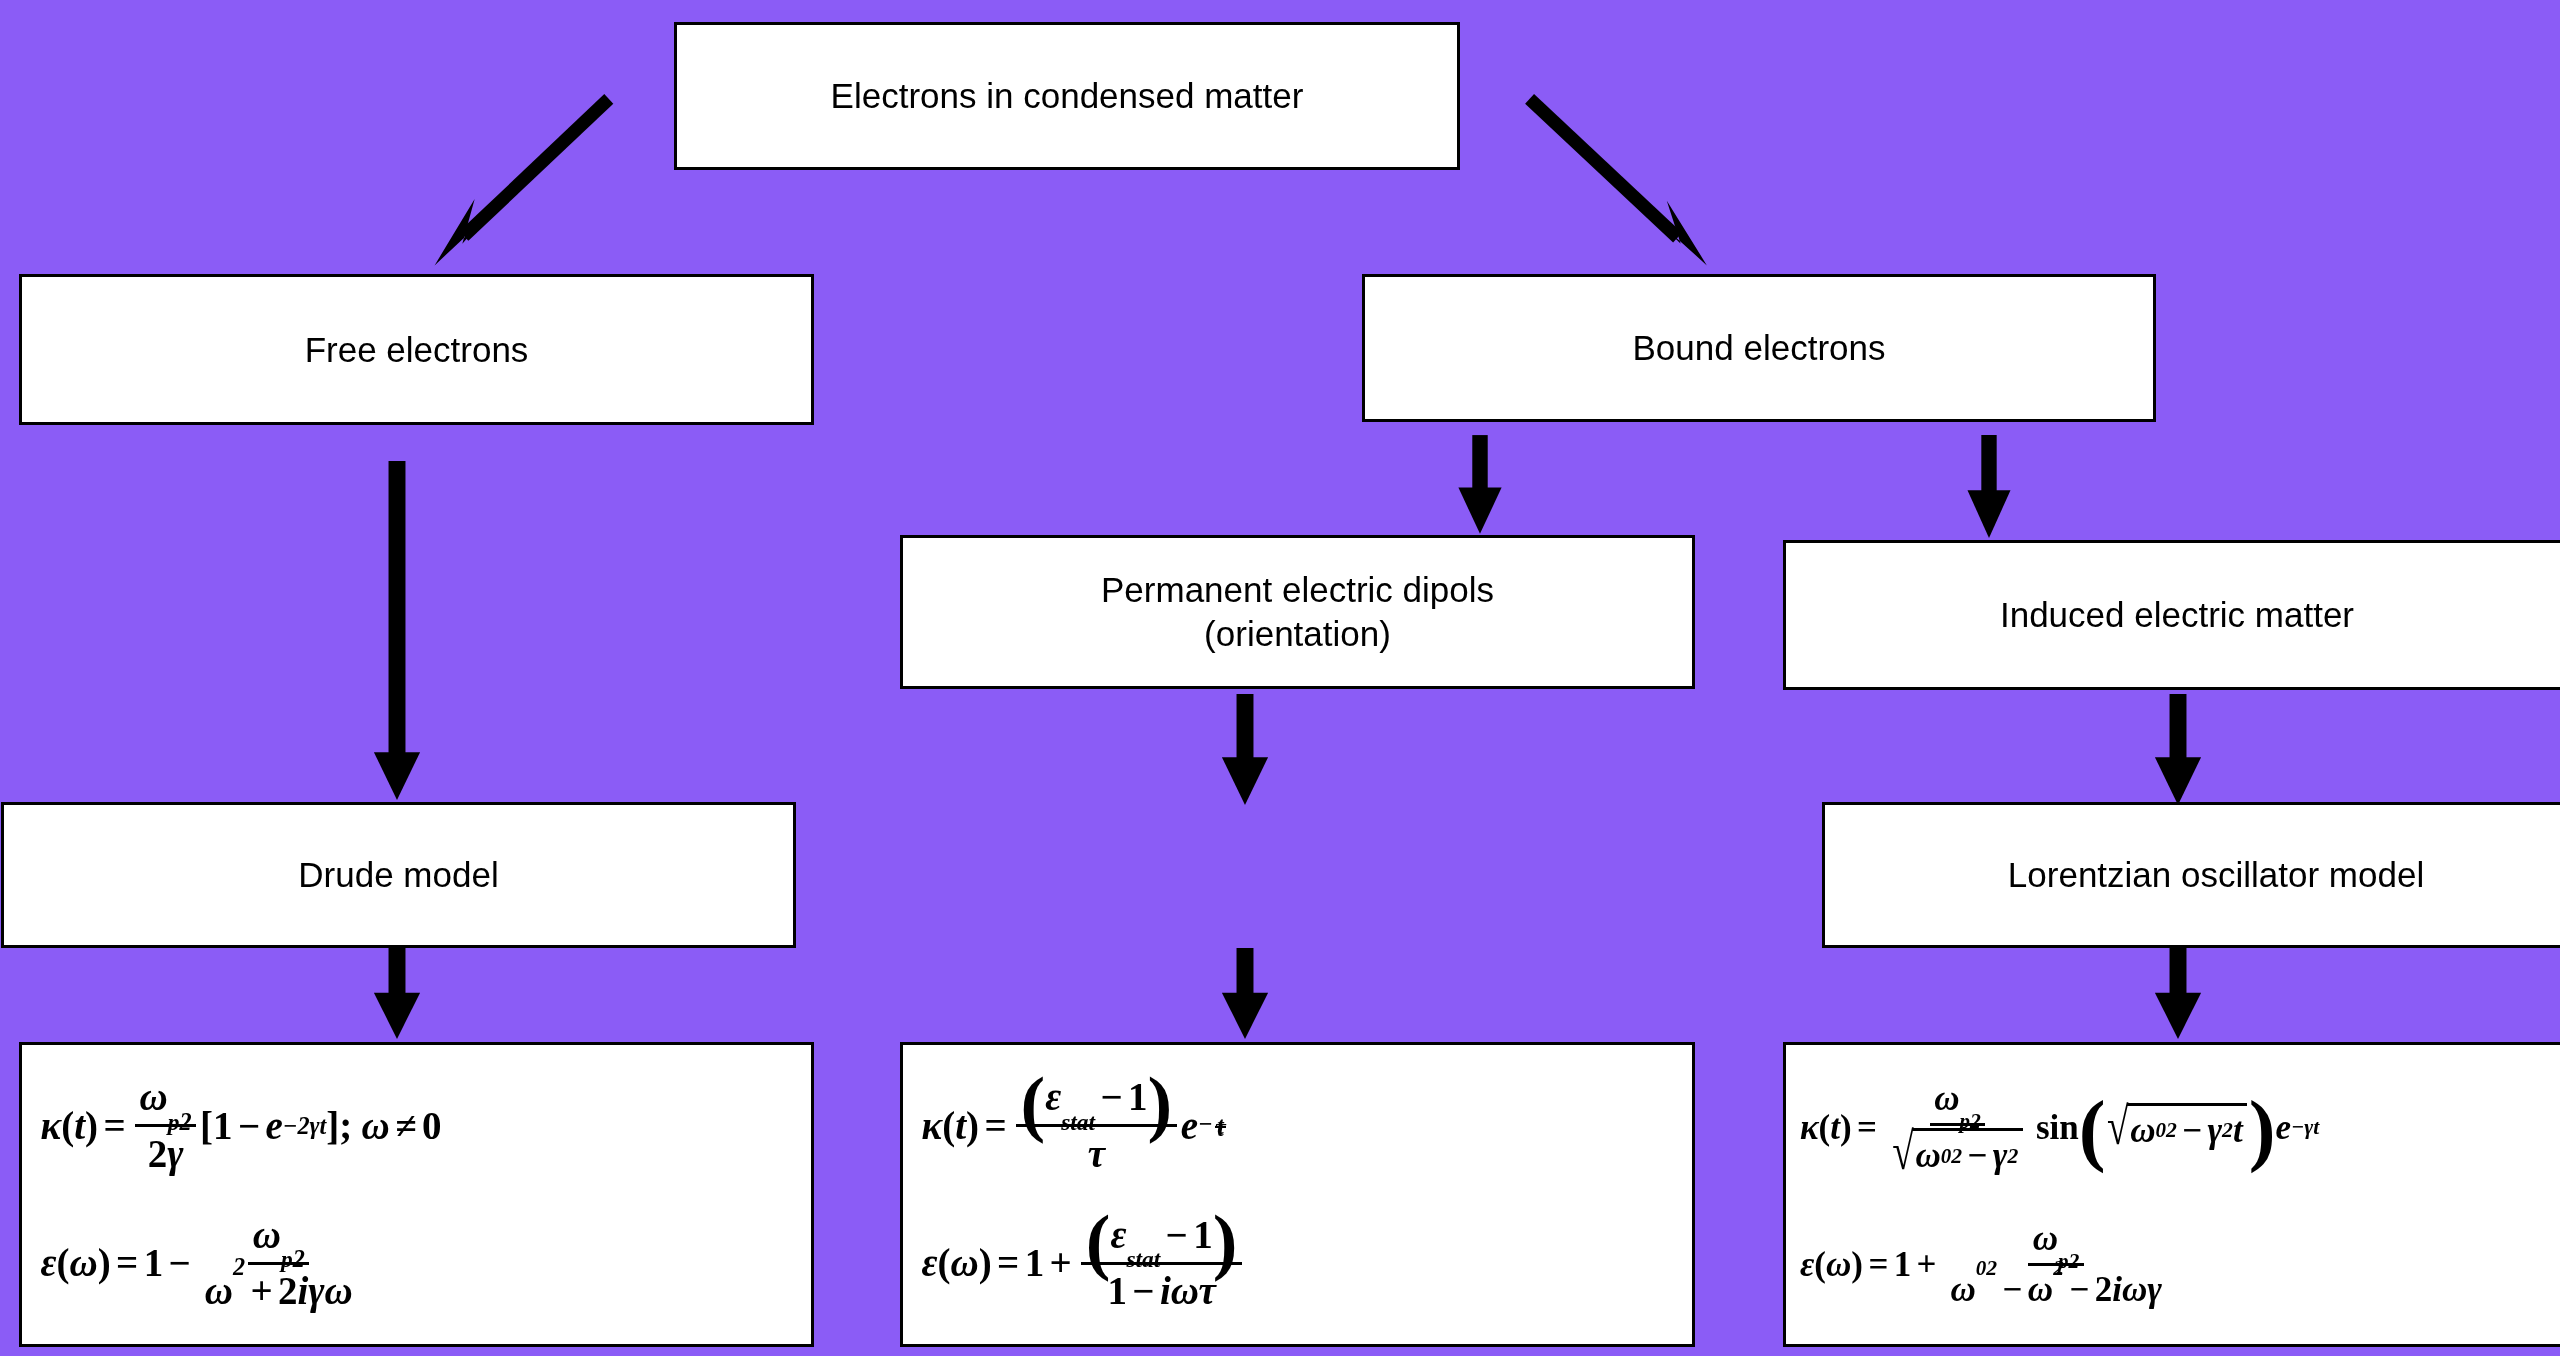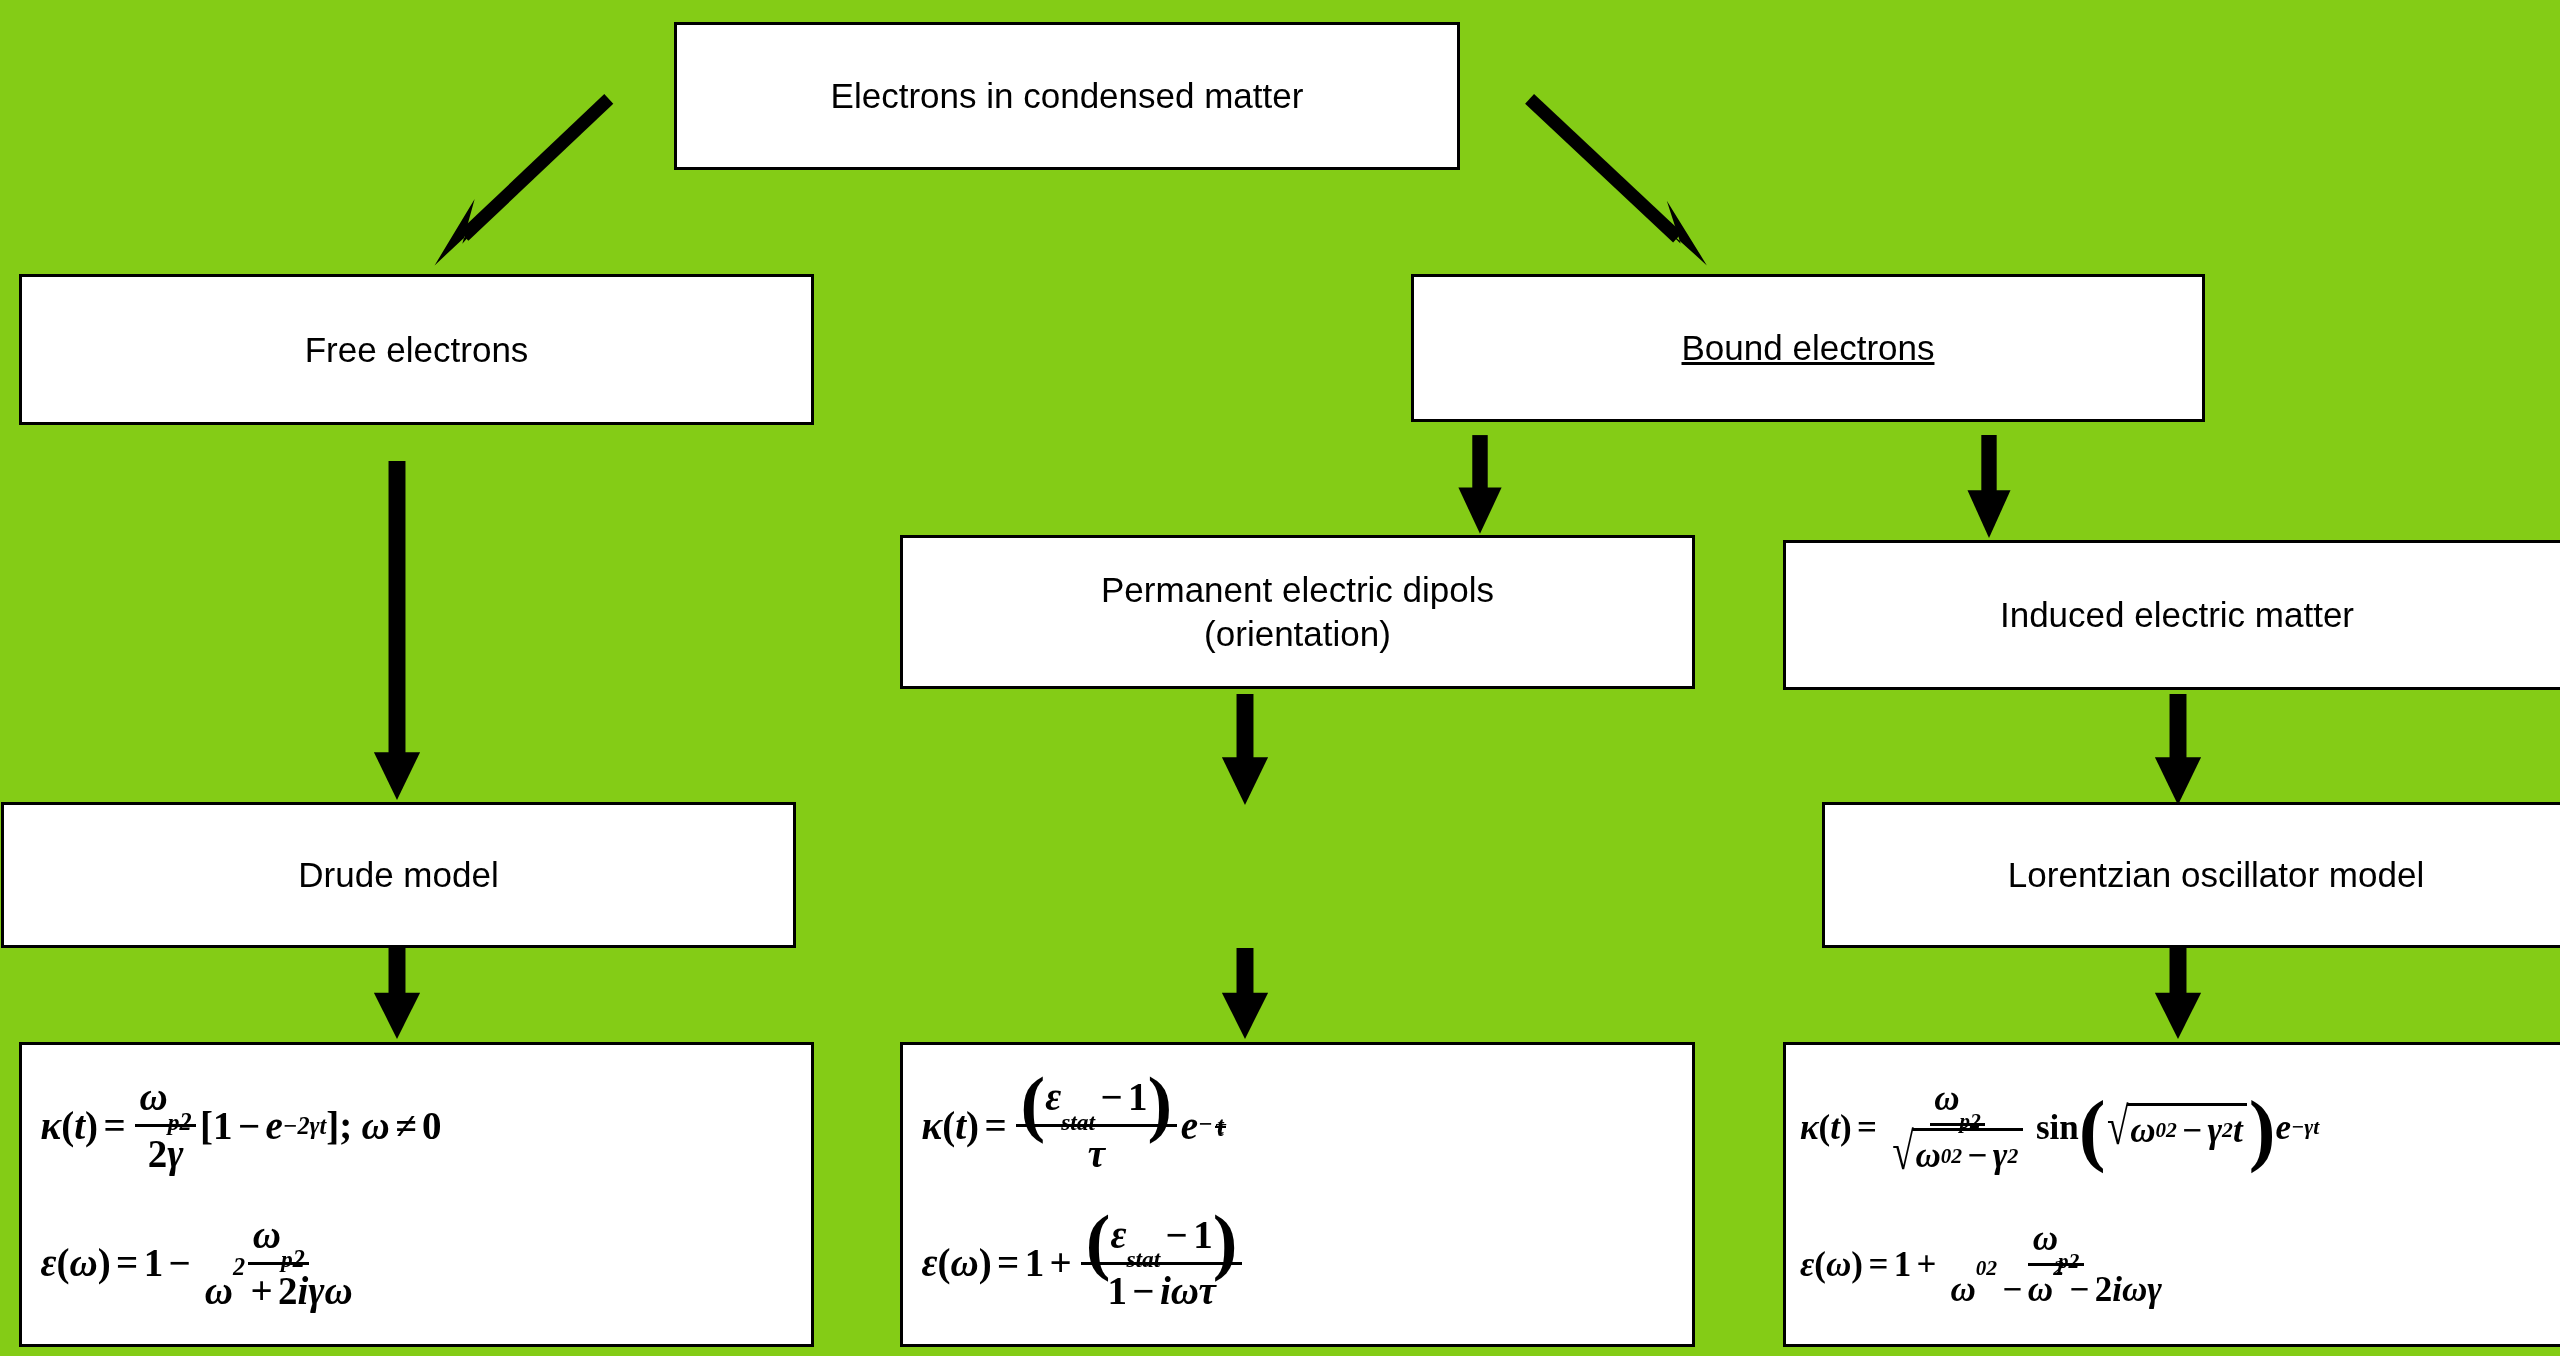--- a/index.html
+++ b/index.html
@@ -8,21 +8,21 @@
     background: #ffffff;
   }
   body {
     font-family: "Liberation Sans", sans-serif;
     color: #000000;
   }
   #canvas {
     position: relative;
     width: 2560px;
     height: 1357px;
-    background: #84cc16;
+    background: #8b5cf6;
     overflow: hidden;
   }
   .node {
     position: absolute;
     box-sizing: border-box;
     border: 3.1px solid #000000;
     background: #ffffff;
     display: flex;
     align-items: center;
     justify-content: center;
@@ -211,21 +211,21 @@
   </div>
 
   <div class="node" style="left:674px;top:21.6px;width:786px;height:148px;">
     <span class="label">Electrons in condensed matter</span>
   </div>
 
   <div class="node" style="left:19px;top:274px;width:795px;height:151px;">
     <span class="label">Free electrons</span>
   </div>
 
-  <div class="node" style="left:1411px;top:274px;width:794px;height:148px;text-decoration:underline;">
+  <div class="node" style="left:1362px;top:274px;width:794px;height:148px;">
     <span class="label">Bound electrons</span>
   </div>
 
   <div class="node" style="left:900px;top:535px;width:795px;height:154px;align-items:center;">
     <span class="label">Permanent electric dipols
 (orientation)</span>
   </div>
 
   <div class="node" style="left:1783px;top:540px;width:788px;height:150px;">
     <span class="label">Induced electric matter</span>

